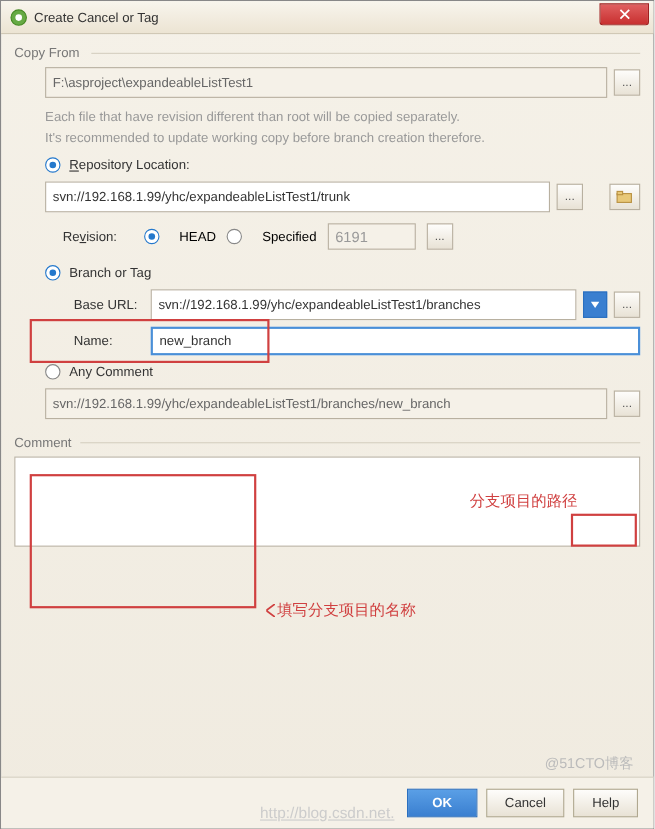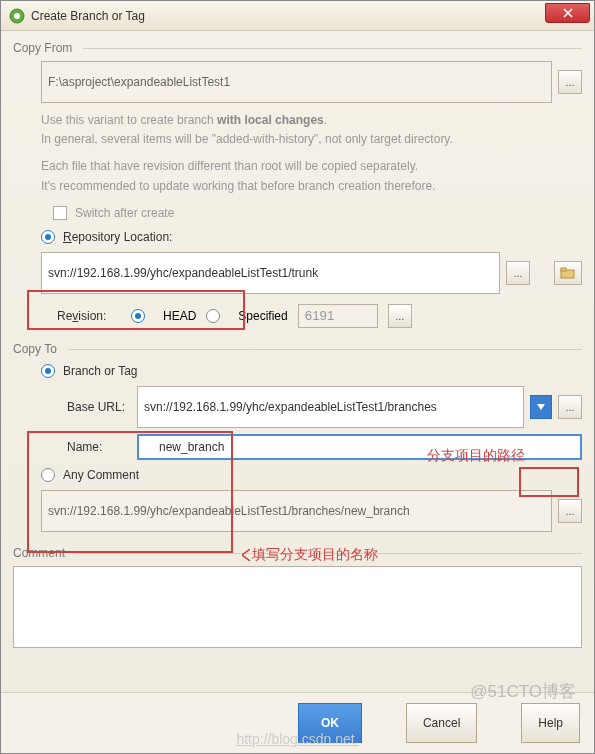--- a/index.html
+++ b/index.html
@@ -17,87 +17,79 @@
 .legend.short::after { left: 55px; }
 .legend.comment::after { left: 60px; }
 .inner { padding: 0 0 0 28px; }
 .radio-row { display: flex; align-items: center; margin: 8px 0; }
 .radio { width: 14px; height: 14px; border: 1px solid #888; border-radius: 50%; margin-right: 8px; background: #fff; display: flex; align-items: center; justify-content: center; }
 .radio.checked { border-color: #2478cc; }
 .radio.checked::after { content: ""; width: 6px; height: 6px; border-radius: 50%; background: #2478cc; }
 .radio-label { color: #333; }
 .radio-label u { text-decoration: underline; }
 .input-row { display: flex; align-items: center; gap: 6px; margin: 6px 0; }
-.text-input { flex: 1; height: 42px; border: 1px solid #b8b0a0; background: #fff; padding: 0 6px; font-size: 12px; color: #333; }
+.text-input { flex: 1; height: 28px; border: 1px solid #b8b0a0; background: #fff; padding: 0 6px; font-size: 12px; color: #333; }
 .text-input.readonly { background: #f5f1e8; color: #666; }
 .browse-btn { width: 24px; height: 24px; border: 1px solid #b8b0a0; background: linear-gradient(#fefdfb, #e8e2d5); display: flex; align-items: center; justify-content: center; font-size: 11px; color: #555; }
 .folder-btn { width: 28px; height: 24px; border: 1px solid #b8b0a0; background: linear-gradient(#fefdfb, #e8e2d5); display: flex; align-items: center; justify-content: center; }
 .helptext { color: #999; font-size: 12px; line-height: 1.6; margin: 8px 0; }
 .helptext b { color: #888; }
 .checkbox-row { display: flex; align-items: center; margin: 10px 0; }
 .checkbox { width: 14px; height: 14px; border: 1px solid #aaa; background: #fff; margin-right: 8px; }
 .red-box-a { position: absolute; left: 26px; top: 259px; width: 218px; height: 40px; border: 2px solid #d04040; pointer-events: none; }
 .red-box-b { position: absolute; left: 26px; top: 400px; width: 206px; height: 122px; border: 2px solid #d04040; pointer-events: none; }
 .sub-indent { padding-left: 26px; }
 .lbl { color: #333; font-size: 12px; min-width: 64px; display: inline-block; }
 .rev-row { display: flex; align-items: center; gap: 10px; margin-top: 10px; margin-left: 16px; }
 .rev-input { width: 80px; height: 24px; border: 1px solid #b8b0a0; background: #f5f1e8; padding: 0 6px; color: #999; }
 .dropdown-btn { width: 22px; height: 24px; background: #3a7fd0; border: 1px solid #2a6fbf; display: flex; align-items: center; justify-content: center; }
 .dropdown-btn svg { width: 8px; height: 6px; }
 .annotation-red { color: #d04040; font-size: 14px; }
-.name-input { flex: 1; height: 26px; border: 2px solid #4a8fd8; background: #fff; padding: 0 20px; font-size: 12px; color: #333; }
+.name-input { flex: 1; height: 26px; border: 2px solid #4a8fd8; background: #fff; padding: 0 6px; font-size: 12px; color: #333; }
 .textarea { width: 100%; height: 82px; border: 1px solid #b8b0a0; background: #fff; resize: none; }
 .button-row { display: flex; justify-content: flex-end; gap: 8px; padding: 10px 14px; border-top: 1px solid #d5cfc0; background: #f5f1e8; }
-.btn { height: 40px; padding: 0 16px; border: 1px solid #b0a890; background: linear-gradient(#fefdfb, #e8e2d5); font-size: 12px; color: #333; display: flex; align-items: center; justify-content: center; margin-left: 36px; }
+.btn { height: 26px; padding: 0 16px; border: 1px solid #b0a890; background: linear-gradient(#fefdfb, #e8e2d5); font-size: 12px; color: #333; display: flex; align-items: center; justify-content: center; }
 .btn.primary { background: linear-gradient(#5a9fe6, #3a7fd0); border-color: #2a6fbf; color: #fff; font-weight: bold; padding: 0 22px; }
 .watermark { position: absolute; bottom: 6px; left: 50%; transform: translateX(-50%); color: #ccc; font-size: 14px; pointer-events: none; text-decoration: underline; }
-.wm2 { position: absolute; bottom: 50px; right: 18px; color: #bbb; font-size: 17px; pointer-events: none; }
+.wm2 { position: absolute; bottom: 50px; right: 18px; color: #bbb; font-size: 13px; pointer-events: none; }
 .red-box-c { position: absolute; left: 518px; top: 436px; width: 60px; height: 30px; border: 2px solid #d04040; pointer-events: none; }
 .ann-path { position: absolute; left: 426px; top: 416px; }
 .ann-name-wrap { position: absolute; left: 241px; top: 480px; display:flex; align-items:center; gap:2px;margin-top:35px; }
 </style>
 </head>
 <body>
 
 <div class="window" style="position:relative;">
   <div class="titlebar">
     <span class="tb-icon">
       <svg viewBox="0 0 16 16">
           <circle cx="8" cy="8" r="7" fill="#6a4" stroke="#482" stroke-width="1"></circle>
           <circle cx="8" cy="8" r="3" fill="#fff"></circle>
         </svg>
     </span>
-    <span class="tb-title">Create Branch or Tag</span>
+    <span class="tb-title">Create Cancel or Tag</span>
     <div class="close-btn">
       <svg viewBox="0 0 10 10">
           <path d="M1 1 L9 9 M9 1 L1 9" stroke="#fff" stroke-width="1.6"></path>
         </svg>
     </div>
   </div>
 
   <div class="content" style="position:relative;">
 
     <div class="fieldset">
       <div class="legend">Copy From</div>
       <div class="inner">
         <div class="input-row">
           <input class="text-input readonly" readonly="" value="F:\asproject\expandeableListTest1" style="">
           <div class="browse-btn">...</div>
         </div>
         <div class="helptext">
-          <span>Use this variant to create branch </span><b>with local changes</b><span>.</span><br>
-          <span>In general, several items will be "added-with-history", not only target directory.</span>
-        </div>
-        <div class="helptext">
           <span>Each file that have revision different than root will be copied separately.</span><br>
-          <span>It's recommended to update working that before branch creation therefore.</span>
-        </div>
-        <div class="checkbox-row sub-indent" style="padding-left:12px;">
-          <span class="checkbox"></span>
-          <span style="color:#999;">Switch after create</span>
+          <span>It's recommended to update working copy before branch creation therefore.</span>
         </div>
         <div class="radio-row">
           <span class="radio checked"></span>
           <span class="radio-label"><u>R</u>epository Location:</span>
         </div>
         <div class="input-row">
           <input class="text-input" value="svn://192.168.1.99/yhc/expandeableListTest1/trunk" style="">
           <div class="browse-btn">...</div>
           <div style="width:12px;"></div>
           <div class="folder-btn">
@@ -113,21 +105,20 @@
           <span>HEAD</span>
           <span class="radio"></span>
           <span>Specified</span>
           <input class="rev-input" readonly="" value="6191" style="">
           <div class="browse-btn">...</div>
         </div>
       </div>
     </div>
 
     <div class="fieldset">
-      <div class="legend short">Copy To</div>
       <div class="inner">
         <div class="radio-row">
           <span class="radio checked"></span>
           <span class="radio-label">Branch or Tag</span>
         </div>
         <div class="input-row sub-indent">
           <span class="lbl">Base URL:</span>
           <input class="text-input" value="svn://192.168.1.99/yhc/expandeableListTest1/branches" style="">
           <div class="dropdown-btn">
             <svg viewBox="0 0 8 6">

